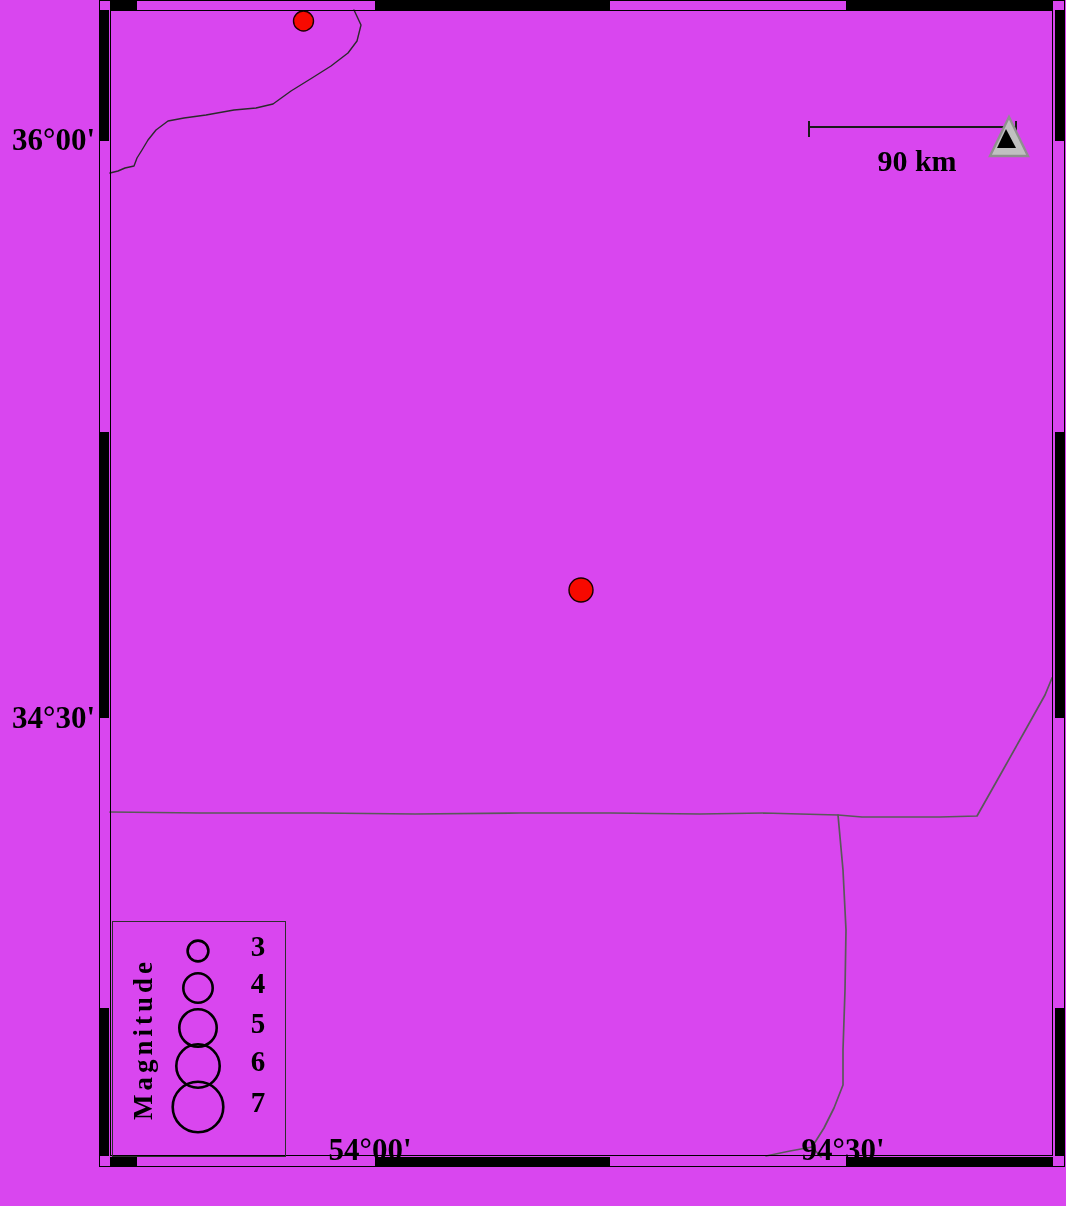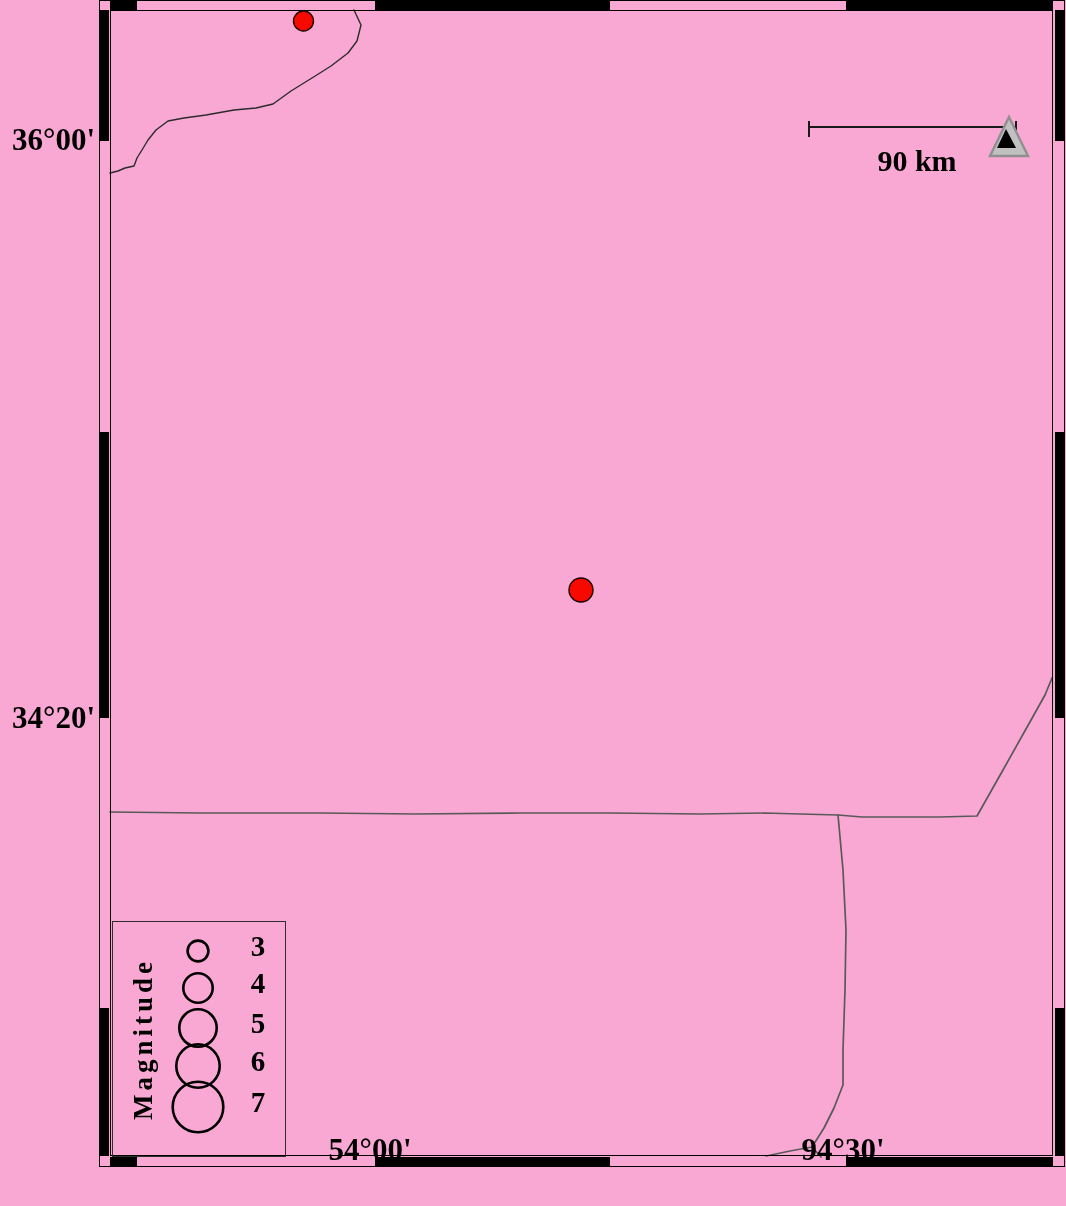--- a/index.html
+++ b/index.html
@@ -1,18 +1,18 @@
 <!DOCTYPE html>
 <html><head>
 <meta charset="utf-8">
 <title>Seismicity Map</title>
 <style>
   html,body { margin:0; padding:0; background:#ffffff; }
   .stage {
-    position:relative; width:1066px; height:1206px; background:#f9a8d4;
+    position:relative; width:1066px; height:1206px; background:#d946ef;
     font-family:"Liberation Serif","DejaVu Serif",serif; color:#000;
     overflow:hidden;
   }
   svg.overlay { position:absolute; left:0; top:0; width:1066px; height:1206px; }
   .frame-line { position:absolute; border:1.4px solid #000; box-sizing:border-box; background:transparent; }
   .seg { position:absolute; background:#000; }
   .lbl { position:absolute; font-weight:bold; line-height:1; white-space:nowrap; }
   .lat { left:0; width:95px; text-align:right; font-size:31px; }
   .lon { width:160px; text-align:center; font-size:31px; top:1134px; }
   .scale-lbl { left:832px; top:146px; width:170px; text-align:center; font-size:30px; }
@@ -66,21 +66,21 @@
 
   <div class="seg" style="left:100px; top:10px;   width:9px; height:131px;"></div>
   <div class="seg" style="left:100px; top:432px;  width:9px; height:286px;"></div>
   <div class="seg" style="left:100px; top:1008px; width:9px; height:148px;"></div>
 
   <div class="seg" style="left:1055px; top:10px;   width:9px; height:131px;"></div>
   <div class="seg" style="left:1055px; top:432px;  width:9px; height:286px;"></div>
   <div class="seg" style="left:1055px; top:1008px; width:9px; height:148px;"></div>
 
   <div class="lbl lat" style="top:124px;">36°00'</div>
-  <div class="lbl lat" style="top:702px;">34°20'</div>
+  <div class="lbl lat" style="top:702px;">34°30'</div>
   <div class="lbl lon" style="left:290px;">54°00'</div>
   <div class="lbl lon" style="left:763px;">94°30'</div>
 
   <div class="lbl scale-lbl">90 km</div>
 
   <div class="legend-box"></div>
   <div class="legend-title">Magnitude</div>
   <div class="legend-num" style="top:932px;">3</div>
   <div class="legend-num" style="top:969px;">4</div>
   <div class="legend-num" style="top:1009px;">5</div>

